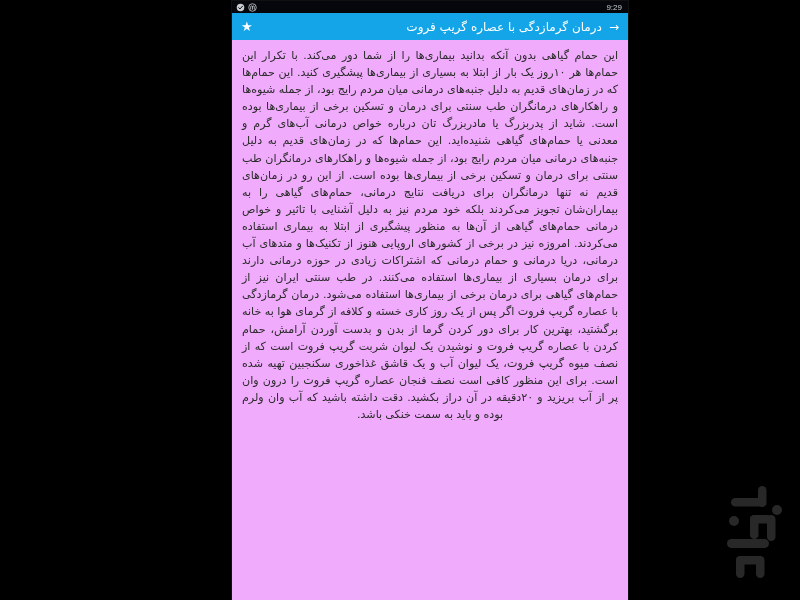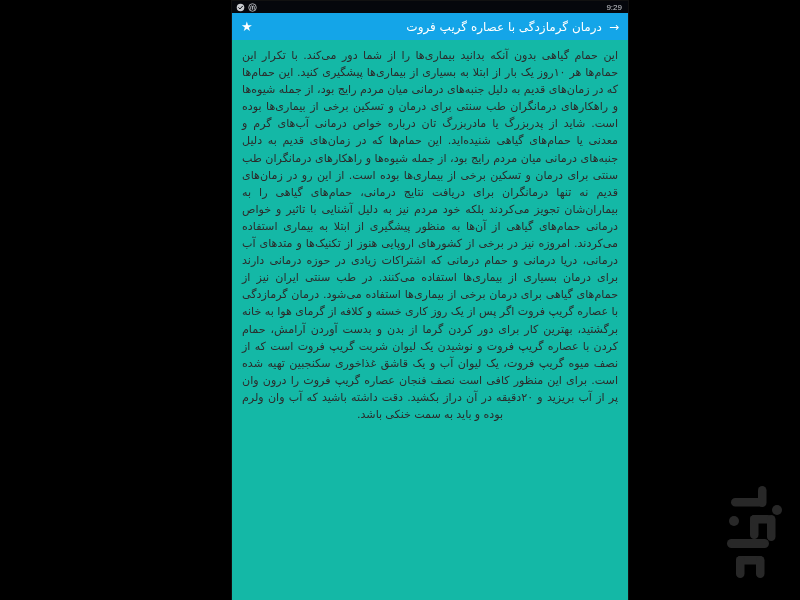--- a/index.html
+++ b/index.html
@@ -89,21 +89,21 @@
   #fav-star {
     color:#ffffff;
     font-size:13px;
     line-height:1;
     display:inline-block;
   }
 
   
   #content {
     flex:1 1 auto;
-    background:#14b8a6;
+    background:#f0abfc;
     padding:7px 10px 10px 10px;
     overflow:hidden;
   }
   #article {
     direction:rtl;
     text-align:justify;
     text-align-last:center;
     color:#2b2b2b;
     font-size:11.1px;
     line-height:17.1px;

